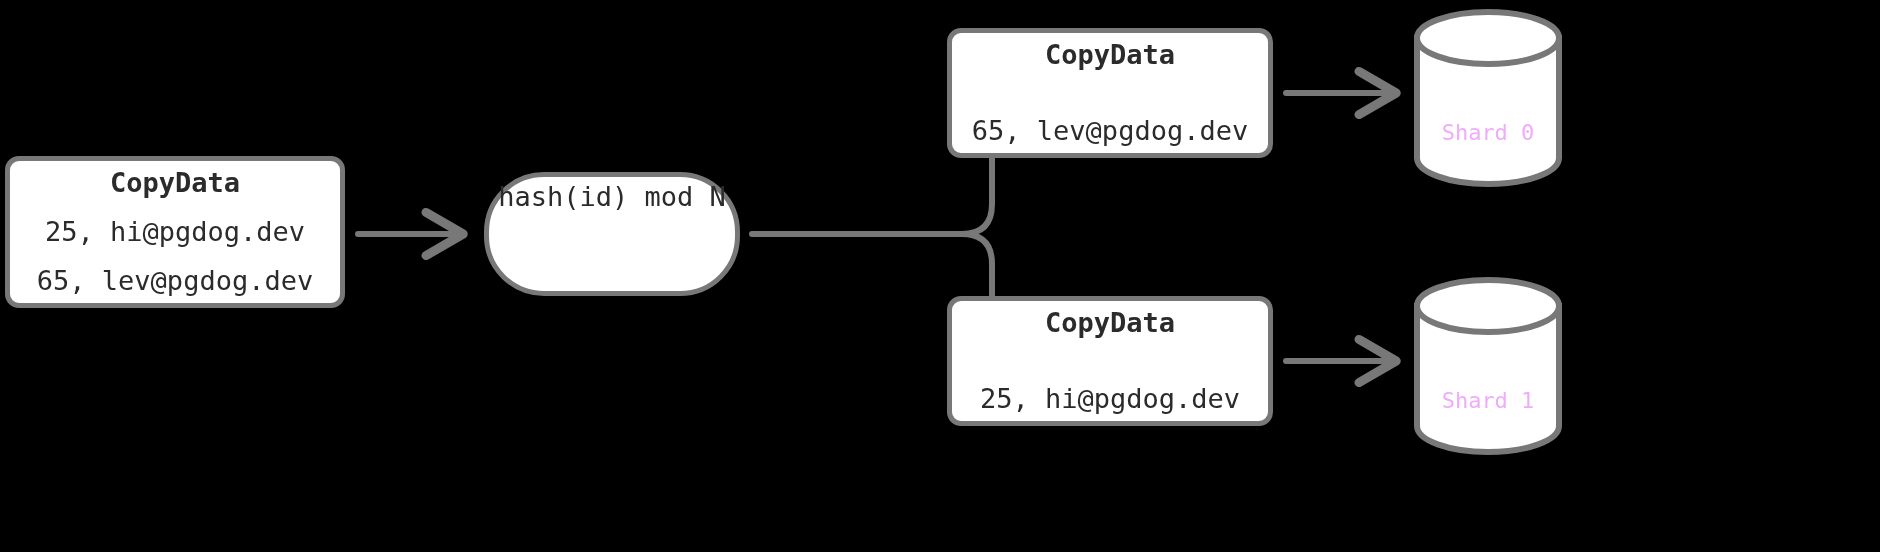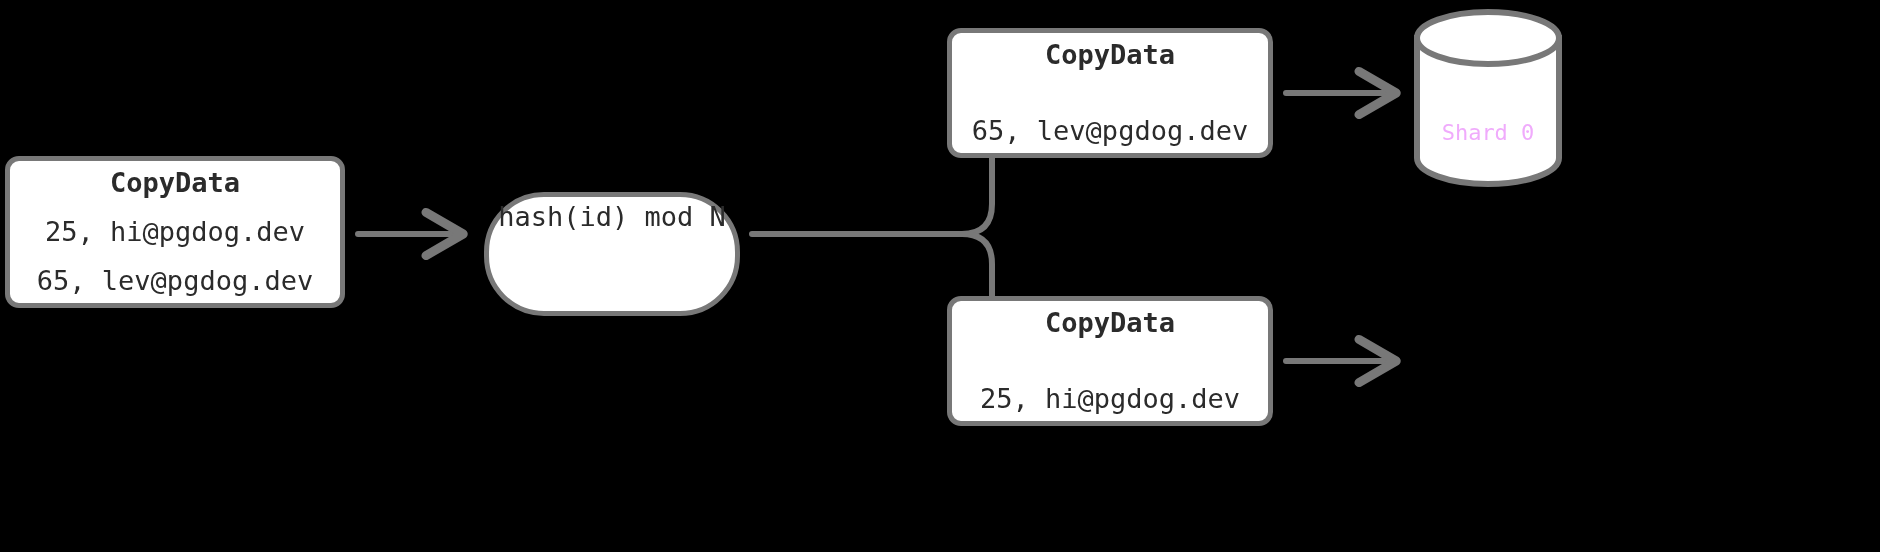--- a/index.html
+++ b/index.html
@@ -72,21 +72,21 @@
     position: absolute;
     width: 100%;
     text-align: center;
     font-family: "DejaVu Sans Mono", monospace;
     font-size: 22px;
     color: #f0abfc;
     white-space: pre;
   }
   
   #box-source   { left: 5px;    top: 156px; width: 340px; height: 152px; }
-  #box-hash     { left: 484px;  top: 172px; width: 256px; height: 124px; margin-top: 20px; }
+  #box-hash     { left: 484px;  top: 172px; width: 256px; height: 124px; }
   #box-shard0   { left: 947px;  top: 28px;  width: 326px; height: 130px; }
   #box-shard1   { left: 947px;  top: 296px; width: 326px; height: 130px; }
   #cyl-shard0   { left: 1412px; top: 8px;   width: 152px; height: 180px; }
   #cyl-shard1   { left: 1412px; top: 276px; width: 152px; height: 180px; }
   #cyl-shard0 .cyl-label { top: 112px; }
   #cyl-shard1 .cyl-label { top: 112px; }
 </style>
 </head>
 <body>
 
@@ -141,14 +141,21 @@
   </div>
 
   <div class="cyl" id="cyl-shard0">
     <svg width="152" height="180" viewBox="0 0 152 180" xmlns="http://www.w3.org/2000/svg">
       <path d="M 5 30 L 5 150 A 71 26 0 0 0 147 150 L 147 30 Z" fill="#ffffff" stroke="#787878" stroke-width="6"></path>
       <ellipse cx="76" cy="30" rx="71" ry="26" fill="#ffffff" stroke="#787878" stroke-width="6"></ellipse>
     </svg>
     <div class="cyl-label">Shard 0</div>
   </div>
 
+  <div class="cyl" id="cyl-shard1">
+    <svg width="152" height="180" viewBox="0 0 152 180" xmlns="http://www.w3.org/2000/svg">
+      <path d="M 5 30 L 5 150 A 71 26 0 0 0 147 150 L 147 30 Z" fill="#ffffff" stroke="#787878" stroke-width="6"></path>
+      <ellipse cx="76" cy="30" rx="71" ry="26" fill="#ffffff" stroke="#787878" stroke-width="6"></ellipse>
+    </svg>
+    <div class="cyl-label">Shard 1</div>
+  </div>
 
 </div>
 
 </body></html>

